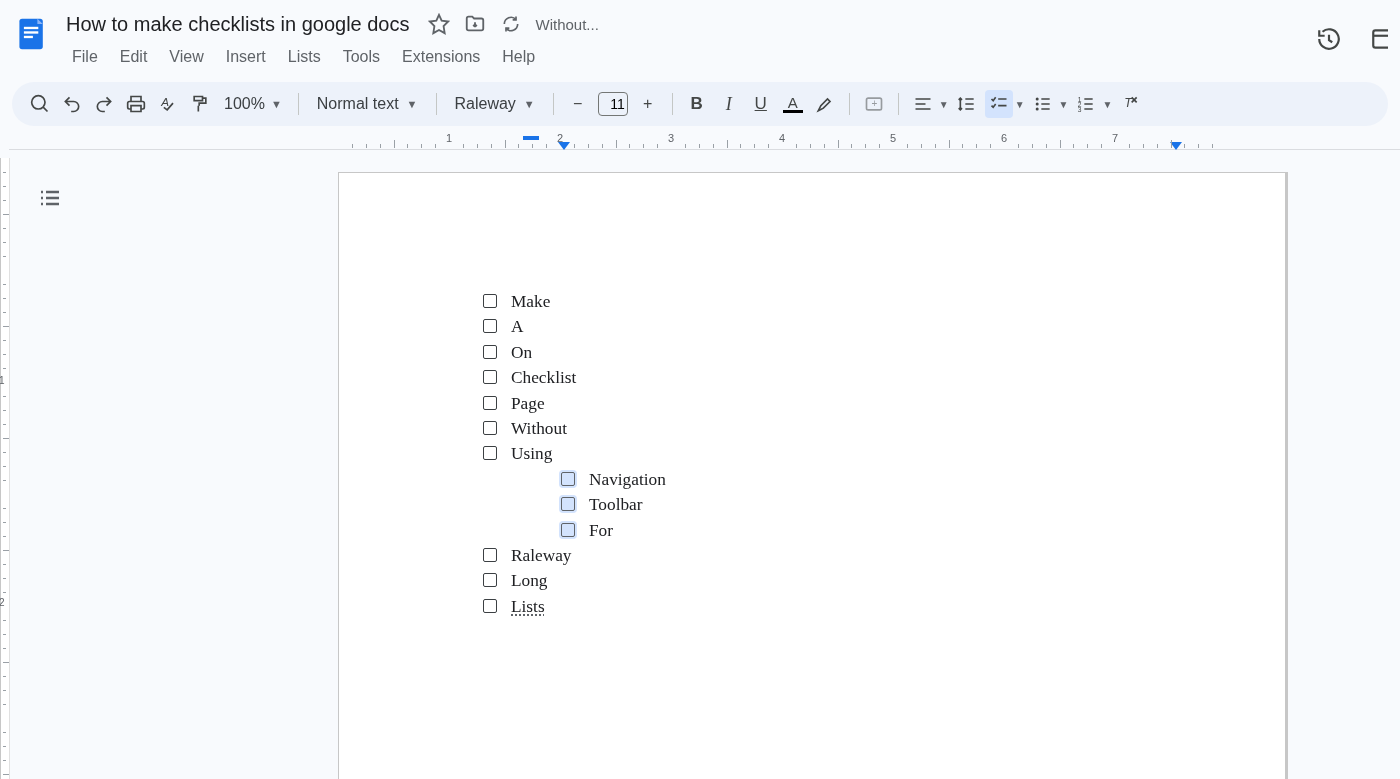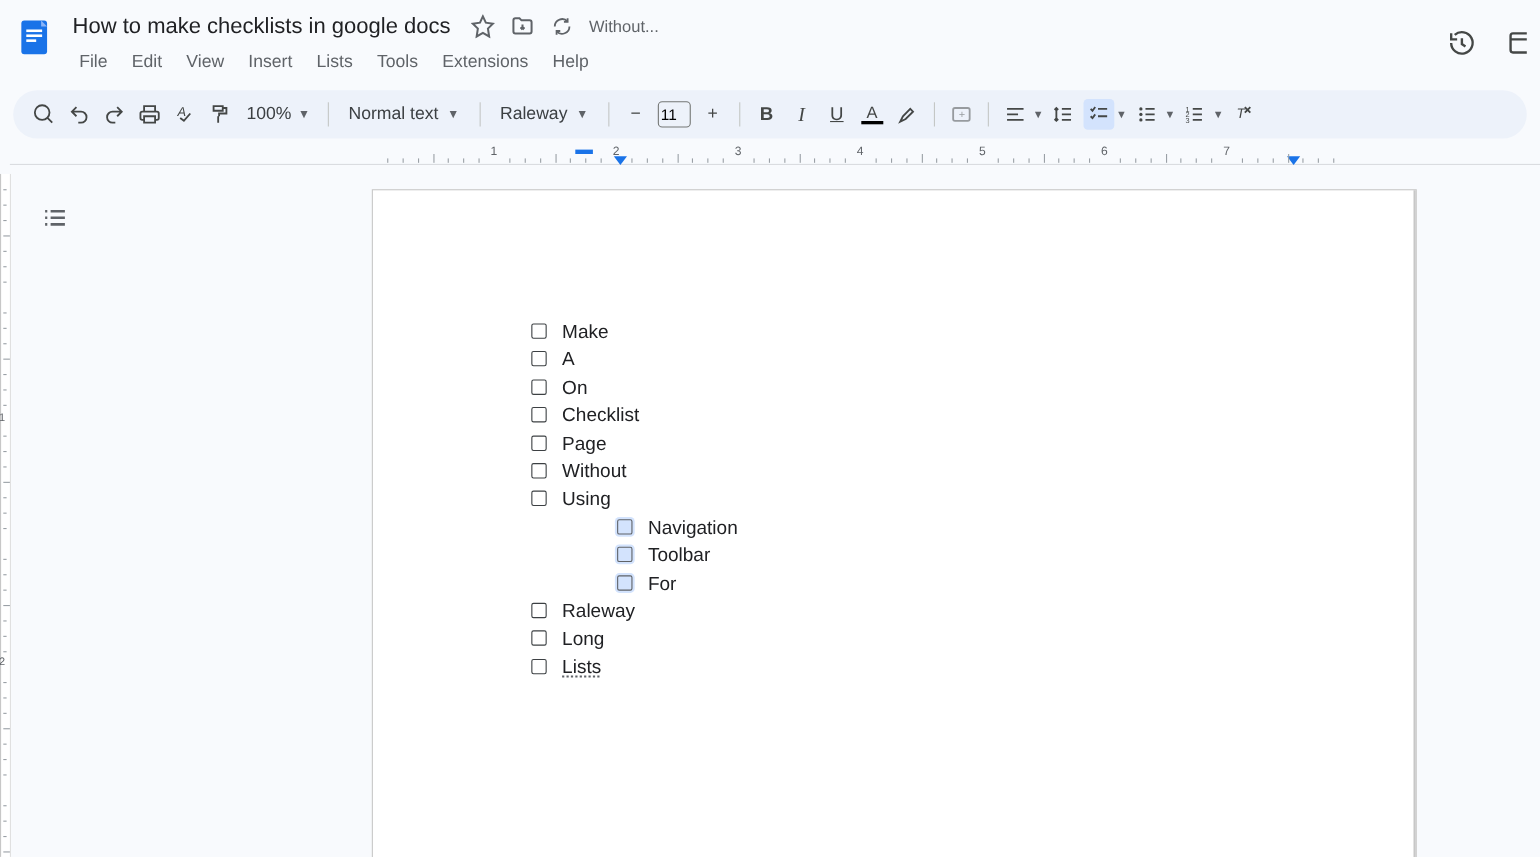--- a/index.html
+++ b/index.html
@@ -106,21 +106,21 @@
     display: flex; align-items: center; gap: 8px;
     font-size: 16px; color: #3c4043;
     padding: 0 8px;
   }
   .caret { font-size: 11px; color: #5f6368; }
   .fsize {
     display: flex; align-items: center; gap: 6px;
   }
   .fsize input {
     width: 30px; height: 24px;
-    text-align: left;
+    text-align: right;
     border: 1px solid #747775;
     border-radius: 4px;
     font-size: 14px;
     background: transparent;
   }
   .text-color {
     display: flex; flex-direction: column; align-items: center;
     justify-content: center;
     width: 28px;
   }
@@ -208,21 +208,21 @@
   
   .doc-content {
     position: absolute;
     left: 144px; top: 116px;
     font-family: Arial, sans-serif;
     font-size: 17.3px;
     color: #202124;
     line-height: 25.4px;
   }
   ul.checklist {
-    list-style: none; margin: 0; padding: 0;
+    list-style: none; margin: 0; padding: 0; font-family: Liberation Serif, serif;
   }
   ul.checklist > li {
     position: relative;
     padding-left: 28px;
   }
   ul.checklist > li::before {
     content: "";
     position: absolute;
     left: 0;
     top: 5px;

